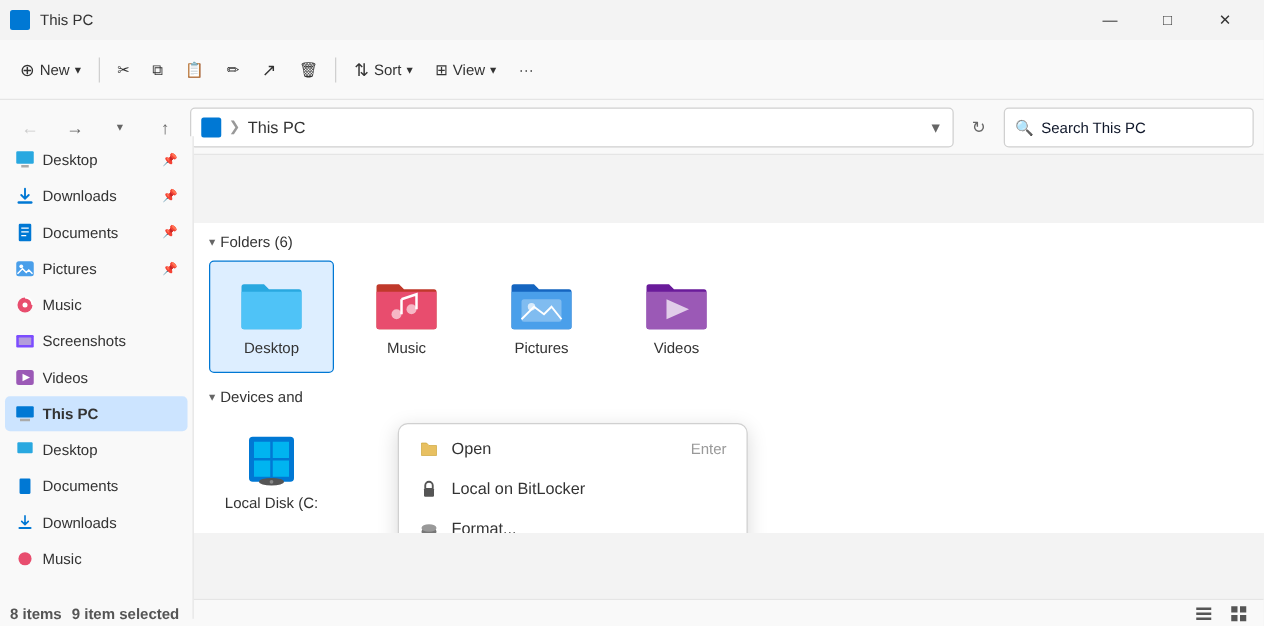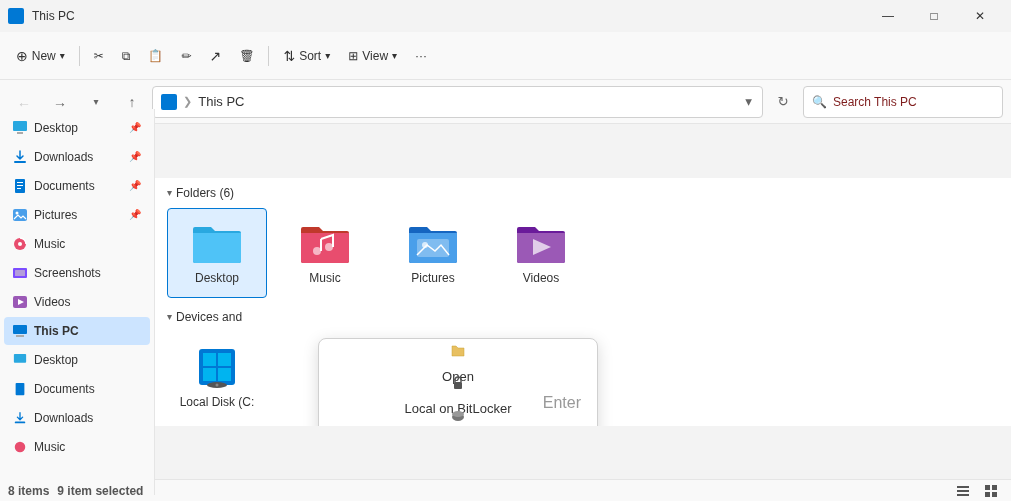--- a/index.html
+++ b/index.html
@@ -46,24 +46,24 @@
     .content { flex: 1; background: white; overflow-y: auto; position: relative; }
     .section-header { padding: 8px 12px 4px; font-size: 12px; color: #333; display: flex; align-items: center; gap: 4px; }
     .section-chevron { font-size: 10px; color: #666; }
     .folders-grid { display: flex; flex-wrap: wrap; padding: 4px 12px; gap: 8px; }
     .folder-item { width: 100px; height: 90px; display: flex; flex-direction: column; align-items: center; justify-content: center; gap: 6px; border-radius: 4px; cursor: pointer; padding: 8px; }
     .folder-item.selected { background: #ddeeff; border: 1px solid #0078d4; }
     .folder-name { font-size: 12px; color: #333; text-align: center; }
 
     
     .context-menu { position: absolute; top: 160px; left: 163px; width: 280px; background: white; border: 1px solid #d0d0d0; border-radius: 8px; box-shadow: 0 4px 16px rgba(0,0,0,0.15); z-index: 100; padding: 4px; }
-    .ctx-item { height: 32px; display: flex; align-items: center; padding: 0 12px; gap: 10px; cursor: pointer; border-radius: 4px; flex-direction: column; }
+    .ctx-item { height: 32px; display: flex; align-items: center; padding: 0 12px; gap: 10px; cursor: pointer; border-radius: 4px; }
     .ctx-icon { width: 16px; height: 16px; display: flex; align-items: center; justify-content: center; font-size: 13px; color: #333; flex-shrink: 0; }
     .ctx-text { font-size: 13px; color: #333; flex: 1; }
-    .ctx-shortcut { font-size: 16px; color: #999; margin-left: auto; }
+    .ctx-shortcut { font-size: 12px; color: #999; margin-left: auto; }
     .ctx-divider { height: 1px; background: #e5e5e5; margin: 4px 0; }
 
     
     .status-bar { height: 22px; background: #f9f9f9; border-top: 1px solid #e5e5e5; display: flex; align-items: center; padding: 0 8px; font-size: 12px; color: #555; gap: 8px; font-weight: bold; }
     .status-right { margin-left: auto; display: flex; gap: 4px; }
     .view-btn { width: 24px; height: 20px; border: none; background: transparent; cursor: pointer; border-radius: 3px; display: flex; align-items: center; justify-content: center; font-size: 14px; color: #555; }
 
     
     .folder-svg { width: 52px; height: 44px; }
   </style>
@@ -128,21 +128,21 @@
   <button class="nav-btn">↑</button>
   <div class="address-box">
     <div class="addr-pc-icon"></div>
     <span class="addr-sep">❯</span>
     <span class="addr-text">This PC</span>
     <button class="addr-dropdown">▾</button>
   </div>
   <button class="addr-refresh">↻</button>
   <div class="search-box">
     <span style="color:#999;">🔍</span>
-    <span style="color:#7f1d1d;font-size:12px;">Search This PC</span>
+    <span style="color:#0f172a;font-size:12px;">Search This PC</span>
   </div>
 </div>
 
 <div class="main">
 
   <div class="sidebar">
     <div class="sidebar-item">
       <div class="si-icon">
         <svg width="16" height="16" viewBox="0 0 16 16">
             <rect x="1" y="1" width="14" height="10" rx="1" fill="#29a8e0"></rect>
@@ -352,20 +352,21 @@
         </div>
         <span class="ctx-text">Local on BitLocker</span>
       </div>
       <div class="ctx-item">
         <div class="ctx-icon">
           <svg width="16" height="16" viewBox="0 0 16 16">
               <ellipse cx="8" cy="10" rx="6" ry="4" fill="#777"></ellipse>
               <ellipse cx="8" cy="7" rx="6" ry="3" fill="#999"></ellipse>
             </svg>
         </div>
+        <span class="ctx-text">Format...</span>
       </div>
       <div class="ctx-divider"></div>
       <div class="ctx-item">
         <div class="ctx-icon">
           <svg width="16" height="16" viewBox="0 0 16 16">
               <rect x="2" y="2" width="5" height="5" fill="#0078d4"></rect>
               <rect x="9" y="2" width="5" height="5" fill="#0078d4"></rect>
               <rect x="2" y="9" width="5" height="5" fill="#0078d4"></rect>
               <rect x="9" y="9" width="5" height="5" fill="#0078d4"></rect>
             </svg>

